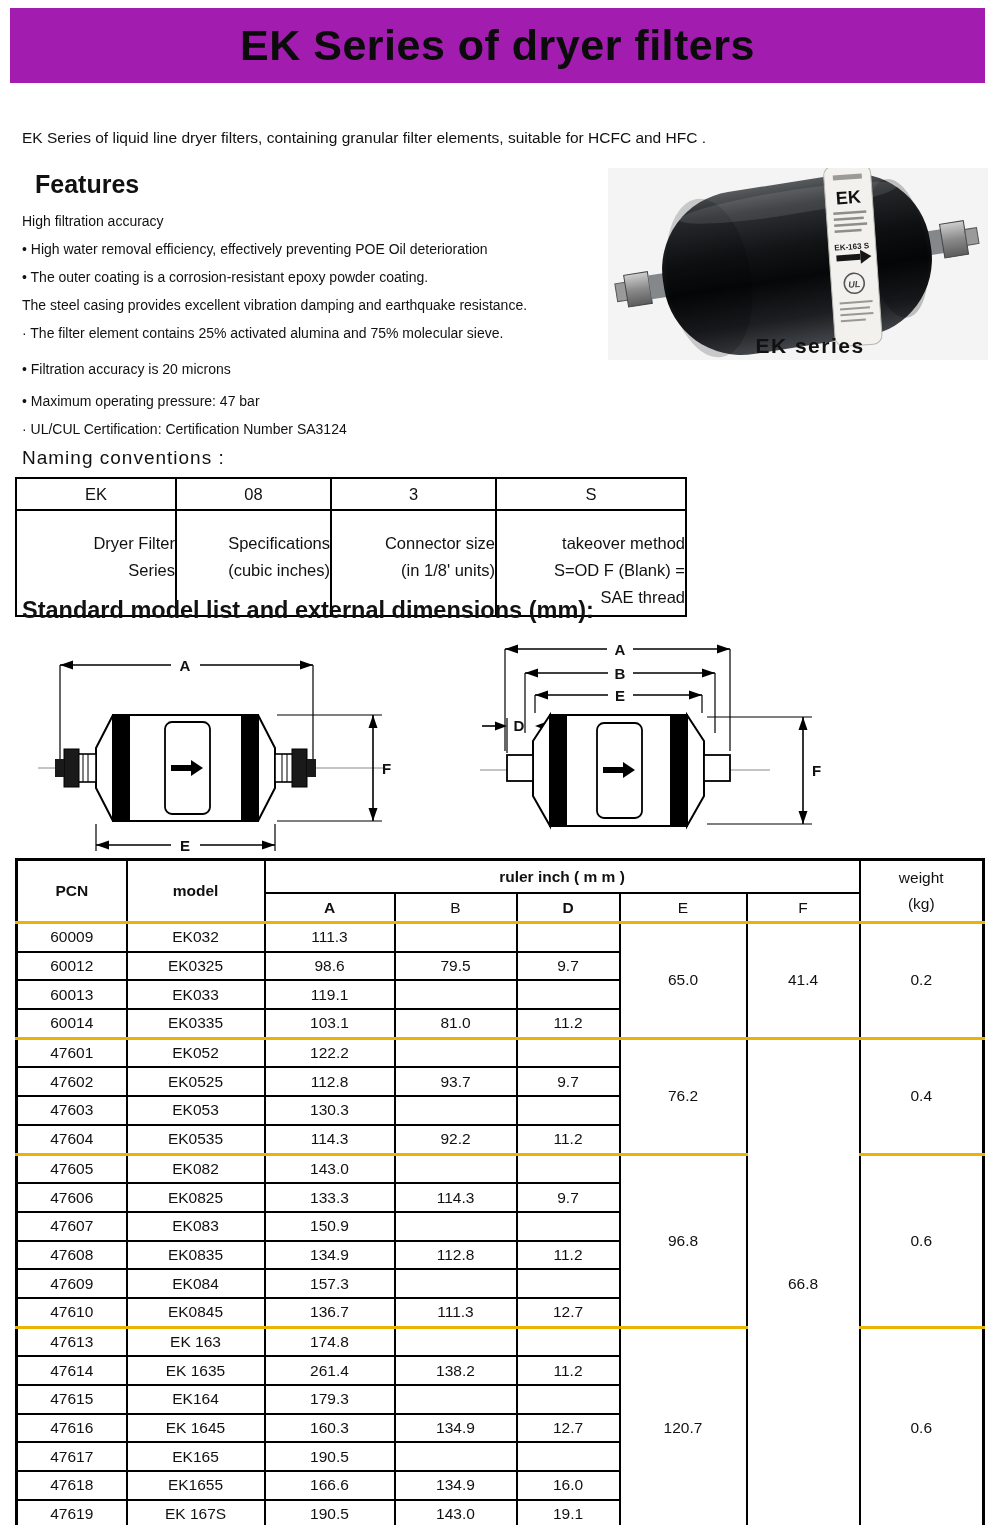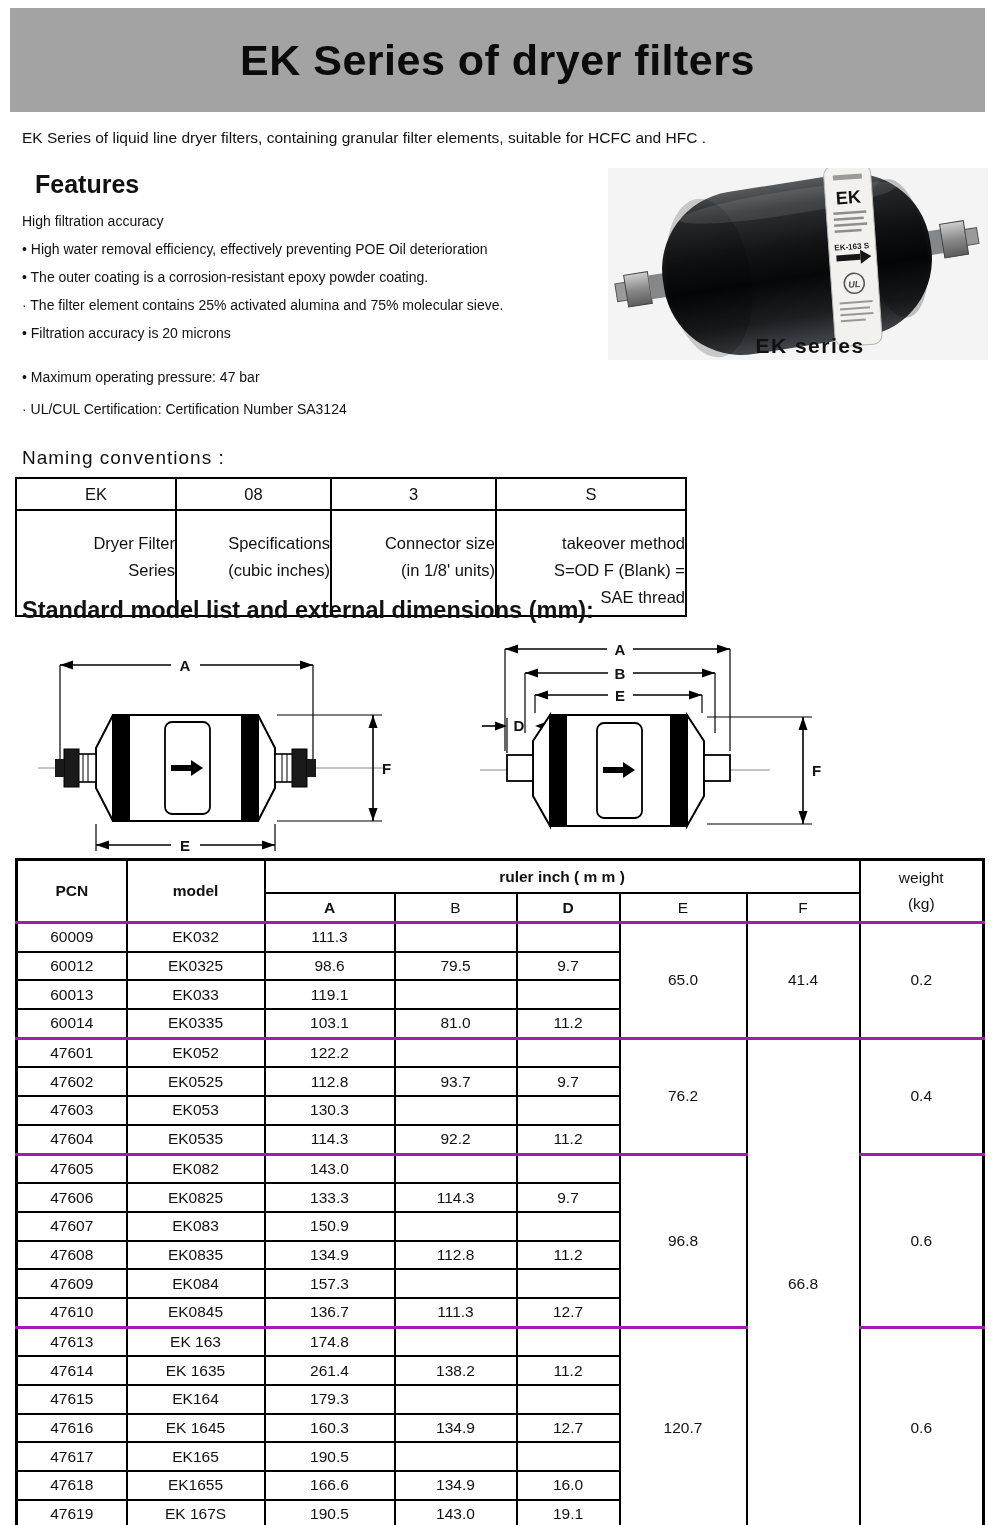--- a/index.html
+++ b/index.html
@@ -1,46 +1,46 @@
 <!DOCTYPE html>
 <html><head>
 <meta charset="utf-8">
 <style>
   html,body{margin:0;padding:0;background:#fff;}
   #page{position:relative;width:1000px;height:1525px;background:#fff;overflow:hidden;
         font-family:"Liberation Sans",sans-serif;color:#111;}
-  .banner{position:absolute;left:10px;top:8px;width:975px;height:104px;background:#a3a3a3;
+  .banner{position:absolute;left:10px;top:8px;width:975px;height:75px;background:#a21caf;
           display:flex;align-items:center;justify-content:center;}
   .banner h1{margin:0;font-size:43px;font-weight:bold;color:#0b0b0b;letter-spacing:0.5px;}
   .intro{position:absolute;left:22px;top:129px;width:940px;font-size:15.5px;}
   .features-h{position:absolute;left:35px;top:170px;font-size:25px;font-weight:bold;}
   .features{position:absolute;left:22px;top:207px;width:600px;font-size:14px;}
   .features div{line-height:28px;}
-  .features div:nth-child(6){margin-top:16px;}
+  .features div:nth-child(6){margin-top:8px;}
   .features div:nth-child(7){margin-top:4px;}
   .product{position:absolute;left:608px;top:168px;width:380px;height:192px;}
   .product-caption{position:absolute;left:700px;top:334px;width:220px;text-align:center;
           font-size:21px;font-weight:bold;letter-spacing:1.5px;}
   .naming-h{position:absolute;left:22px;top:447px;font-size:19px;font-weight:normal;letter-spacing:1px;}
   table{border-collapse:collapse;}
   .naming{position:absolute;left:15px;top:477px;width:670px;border:2.5px solid #000;
           table-layout:fixed;font-size:16.5px;text-align:center;}
   .naming td{border:2.5px solid #000;padding:0;}
   .naming tr.r1 td{height:30px;}
   .naming tr.r2 td{height:85px;vertical-align:top;padding-top:19px;line-height:27px;text-align:right;}
   .dim-h{position:absolute;left:22px;top:597px;font-size:23.5px;font-weight:bold;}
   .diagL{position:absolute;left:30px;top:638px;}
   .diagR{position:absolute;left:470px;top:638px;}
   .main{position:absolute;left:15px;top:858px;width:967px;border:3px solid #000;
         table-layout:fixed;font-size:15.5px;text-align:center;}
   .main td{border:2px solid #000;padding:0;overflow:hidden;}
   .main tr.h1 td{height:31px;}
   .main tr.h2 td{height:27px;}
   .main tr.dr td{height:26.7px;}
-  .main tr.grp td{border-top:3px solid #a21caf;}
+  .main tr.grp td{border-top:3px solid #eab308;}
   .b{font-weight:bold;}
   .wcell{line-height:26px;}
   svg text{font-family:"Liberation Sans",sans-serif;}
   .dimtxt{font-size:15px;font-weight:bold;fill:#111;}
 </style>
 </head>
 <body>
 
 <div id="page">
 
@@ -48,20 +48,21 @@
     <h1>EK Series of dryer filters</h1>
   </div>
 
   <div class="intro">EK Series of liquid line dryer filters, containing granular filter elements, suitable for HCFC and HFC .</div>
 
   <div class="features-h">Features</div>
   <div class="features">
     <div>High filtration accuracy</div>
     <div>• High water removal efficiency, effectively preventing POE Oil deterioration</div>
     <div>• The outer coating is a corrosion-resistant epoxy powder coating.</div>
+    <div>The steel casing provides excellent vibration damping and earthquake resistance.</div>
     <div>· The filter element contains 25% activated alumina and 75% molecular sieve.</div>
     <div>• Filtration accuracy is 20 microns</div>
     <div>• Maximum operating pressure: 47 bar</div>
     <div>· UL/CUL Certification: Certification Number SA3124</div>
   </div>
 
   <div class="product">
     <svg viewBox="0 0 380 192" width="380" height="192">
       <defs>
         <linearGradient id="bodyg" x1="0" y1="0" x2="0" y2="1">

